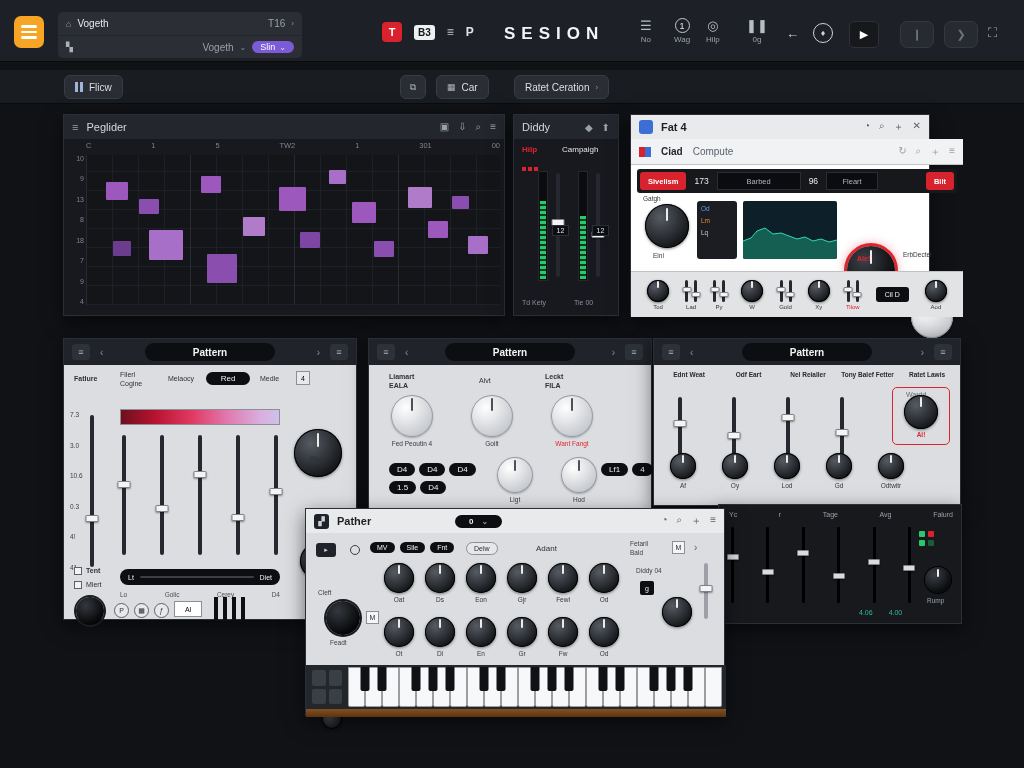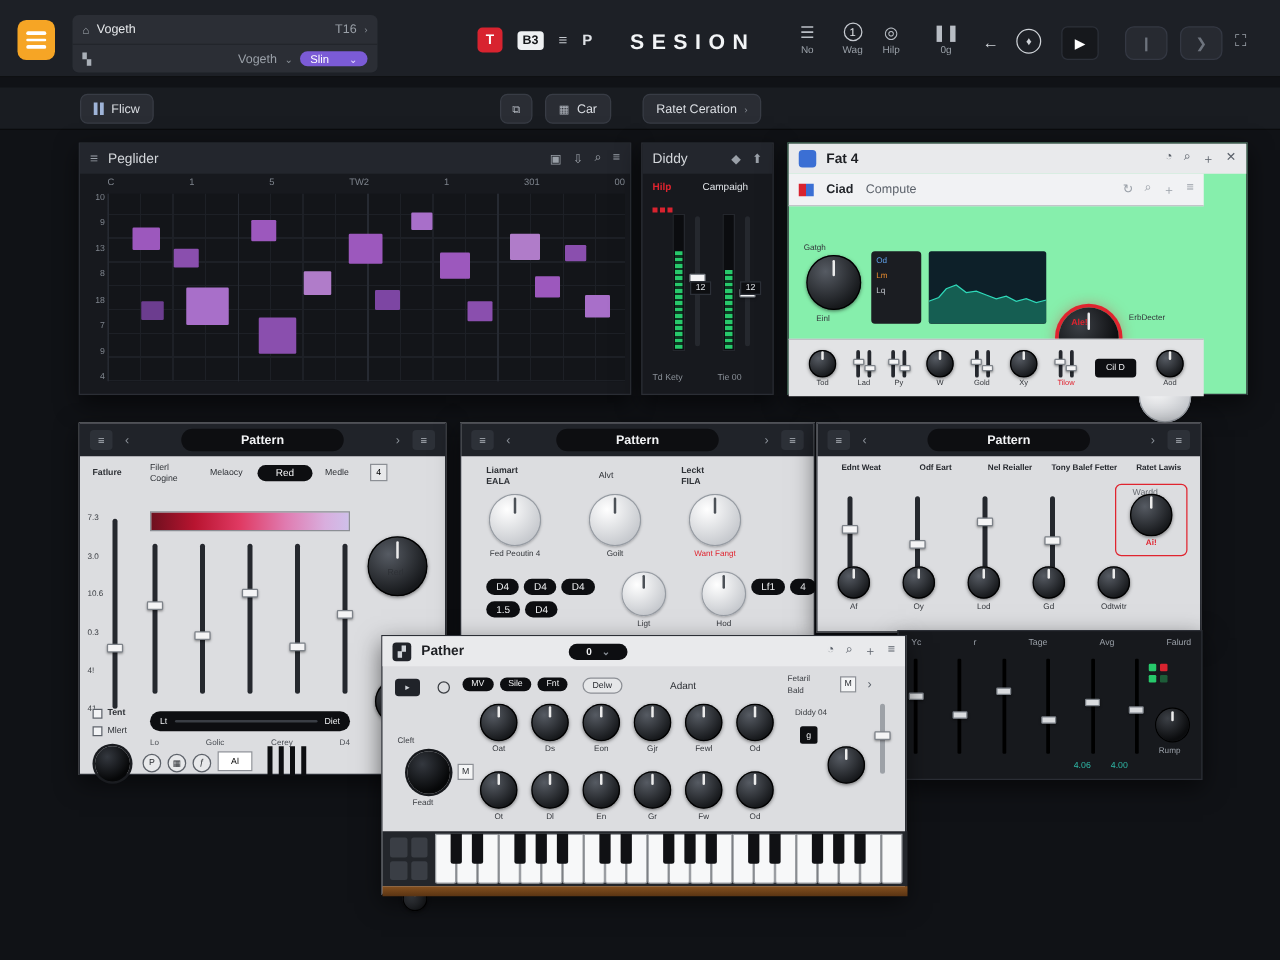--- a/index.html
+++ b/index.html
@@ -9,21 +9,21 @@
   .win{position:absolute;border:1px solid #2b2e35;box-shadow:0 6px 18px rgba(0,0,0,.55)}
   
   #topbar{position:absolute;left:0;top:0;width:1024px;height:62px;background:#1d2026;border-bottom:1px solid #0a0b0d}
   #logo{position:absolute;left:14px;top:16px;width:30px;height:32px;background:#f6a525;border-radius:7px;display:flex;flex-direction:column;justify-content:center;align-items:center;gap:3px}
   #logo i{display:block;width:16px;height:2.5px;background:#fff;border-radius:2px}
   #menu-panel{position:absolute;left:58px;top:12px;width:244px;height:46px;background:#2b2e35;border-radius:5px;overflow:hidden}
   .menu-row{height:23px;display:flex;align-items:center;padding:0 8px;gap:6px;color:#e7e9ec;font-size:10px}
   .menu-row+.menu-row{border-top:1px solid #22252b;color:#9aa0a8}
   .mgrow{flex:1}
   .micon{color:#aab0b8;font-size:9px}
-  .pill-purple{background:#7b5bd6;color:#fff;border-radius:8px;padding:1px 8px;font-size:9px;display:flex;align-items:center;gap:16px}
+  .pill-purple{background:#7b5bd6;color:#fff;border-radius:8px;padding:1px 8px;font-size:9px;display:flex;align-items:center;gap:4px}
   .chev{color:#8a9098;font-size:8px}
   #transport{position:absolute;left:382px;top:22px;display:flex;align-items:center;gap:12px;color:#dfe2e6}
   .tbtn-red{width:20px;height:20px;background:#d8232f;border-radius:4px;color:#fff;font-size:11px;font-weight:bold;display:flex;align-items:center;justify-content:center}
   .badge-b3{background:#eef0f2;color:#15171a;font-size:10px;font-weight:bold;border-radius:3px;padding:2px 4px}
   .lines{font-size:12px;color:#c4c8ce}
   #session{position:absolute;left:504px;top:24px;color:#f2f4f6;font-size:17px;font-weight:bold;letter-spacing:6px}
   .top-right{position:absolute;top:18px;display:flex;flex-direction:column;align-items:center;gap:2px;color:#b8bdc4}
   .top-right .lbl{font-size:8px;color:#9aa0a8}
   .circ1{width:15px;height:15px;border:1.5px solid #c6cad0;border-radius:50%;font-size:9px;display:flex;align-items:center;justify-content:center;color:#e2e5e9}
   .icon-sm{font-size:13px;line-height:15px}
@@ -61,21 +61,21 @@
   #pr-grid{position:absolute;left:22px;top:40px;width:414px;height:150px;background:#131519;background-image:repeating-linear-gradient(90deg,#262a32 0 1px,transparent 1px 104px),repeating-linear-gradient(90deg,#1d2026 0 1px,transparent 1px 26px),repeating-linear-gradient(0deg,#1d2026 0 1px,transparent 1px 19px)}
   .note{position:absolute;border-radius:1px}
   #pr-foot{position:absolute;left:0;top:190px;width:442px;height:12px;background:#1c1f25;display:flex;align-items:center;justify-content:space-between;padding:0 6px;color:#7e848d;font-size:7.5px}
   
   #stor{left:513px;top:114px;width:106px;height:202px;background:#17191e}
   .meter{position:absolute;width:10px;height:110px;background:#0b0c0f;border:1px solid #24272d}
   .meter .fill{position:absolute;left:1px;right:1px;bottom:1px;background:repeating-linear-gradient(to top,#27c96b 0 3px,#0c3a22 3px 5px)}
   .chip12{position:absolute;width:17px;height:11px;background:#0d0e11;border:1px solid #2c3038;color:#dfe2e6;font-size:7px;display:flex;align-items:center;justify-content:center}
   .redsq{display:inline-block;width:4px;height:4px;background:#d8232f;margin-right:2px}
   
-  #fat4{left:630px;top:114px;width:368px;height:202px;background:#86efac}
+  #fat4{left:630px;top:114px;width:300px;height:202px;background:#ffffff}
   #fat4-tabbar{position:absolute;left:0;top:24px;width:332px;height:26px;background:#f1f2f4;border-bottom:1px solid #c3c5c9;display:flex;align-items:center;gap:10px;padding:0 8px;color:#23262b;font-size:10px;font-weight:bold}
   #fat4-strip{position:absolute;left:6px;top:54px;width:320px;height:24px;background:#16181c;border-radius:3px;display:flex;align-items:center;gap:8px;padding:0 3px}
   .strip-pill{height:18px;border-radius:3px;background:#d8232f;color:#fff;font-size:7.5px;display:flex;align-items:center;justify-content:center;padding:0 8px;font-weight:bold}
   .strip-val{color:#e8eaee;font-size:8.5px}
   .strip-disp{height:18px;background:#0b0c0f;border:1px solid #2a2d34;color:#aeb3bb;font-size:7.5px;display:flex;align-items:center;justify-content:center}
   #fat4-body{position:absolute;left:0;top:80px;width:332px;height:76px}
   #fat4-panel{position:absolute;left:66px;top:6px;width:40px;height:58px;background:#1b1d22;border-radius:3px;padding:4px;display:flex;flex-direction:column;gap:5px;font-size:6.5px}
   #fat4-wave{position:absolute;left:112px;top:6px;width:94px;height:58px;background:#0d2029;border-radius:2px;overflow:hidden}
   #fat4-bottom{position:absolute;left:0;top:156px;width:332px;height:46px;background:#e2e3e5;border-top:1px solid #bfc1c5;display:flex;align-items:center;justify-content:space-evenly}
   .fb-item{display:flex;flex-direction:column;align-items:center;gap:2px}
@@ -306,20 +306,28 @@
       <span style="width:12px;height:10px;background:linear-gradient(90deg,#d8232f 50%,#3b6fd4 50%)"></span>
       <span>Ciad</span>
       <span style="font-weight:normal;color:#5c626b">Compute</span>
       <span class="tb-icons">
         <span>↻</span>
         <span>⌕</span>
         <span>＋</span>
         <span>≡</span>
       </span>
     </div>
+    <div id="fat4-strip">
+      <span class="strip-pill">Sivelism</span>
+      <span class="strip-val">173</span>
+      <span class="strip-disp" style="width:84px">Barbed</span>
+      <span class="strip-val">96</span>
+      <span class="strip-disp" style="width:52px">Fleart</span>
+      <span class="strip-pill" style="margin-left:auto">Bilt</span>
+    </div>
     <div id="fat4-body">
       <div class="abs" style="left:12px;top:0;font-size:6.5px;color:#33363b">Gatgh</div>
       <div class="knob knob-dark abs" style="left:14px;top:9px;width:44px;height:44px"></div>
       <div class="abs" style="left:22px;top:57px;font-size:6.5px;color:#33363b">Einl</div>
       <div id="fat4-panel">
         <span style="color:#5fa0e8">Od</span>
         <span style="color:#e58a2f">Lm</span>
         <span style="color:#c6cad0">Lq</span>
       </div>
       <div id="fat4-wave">

